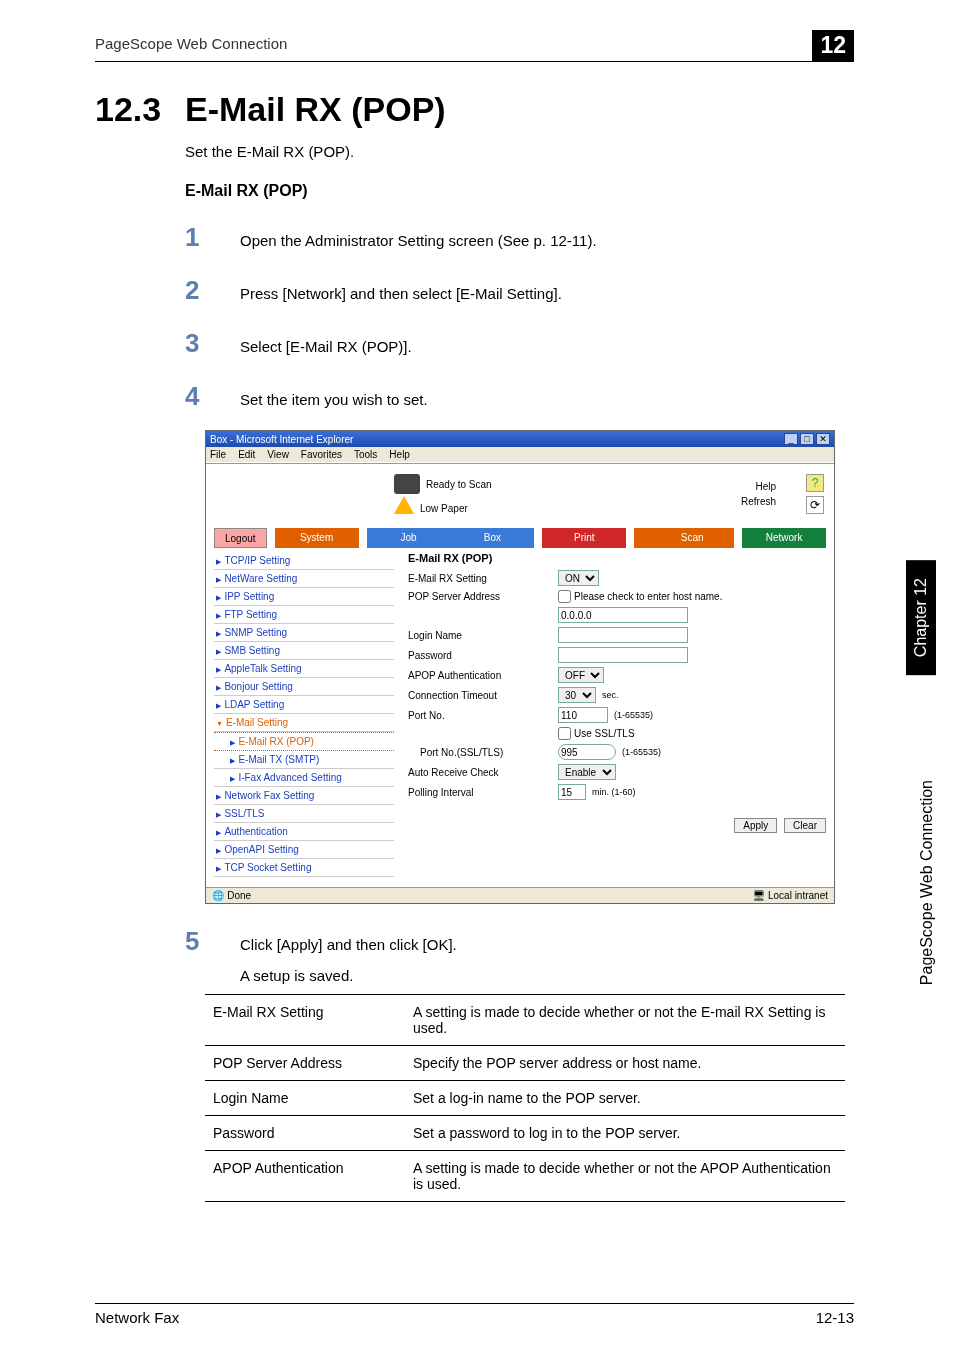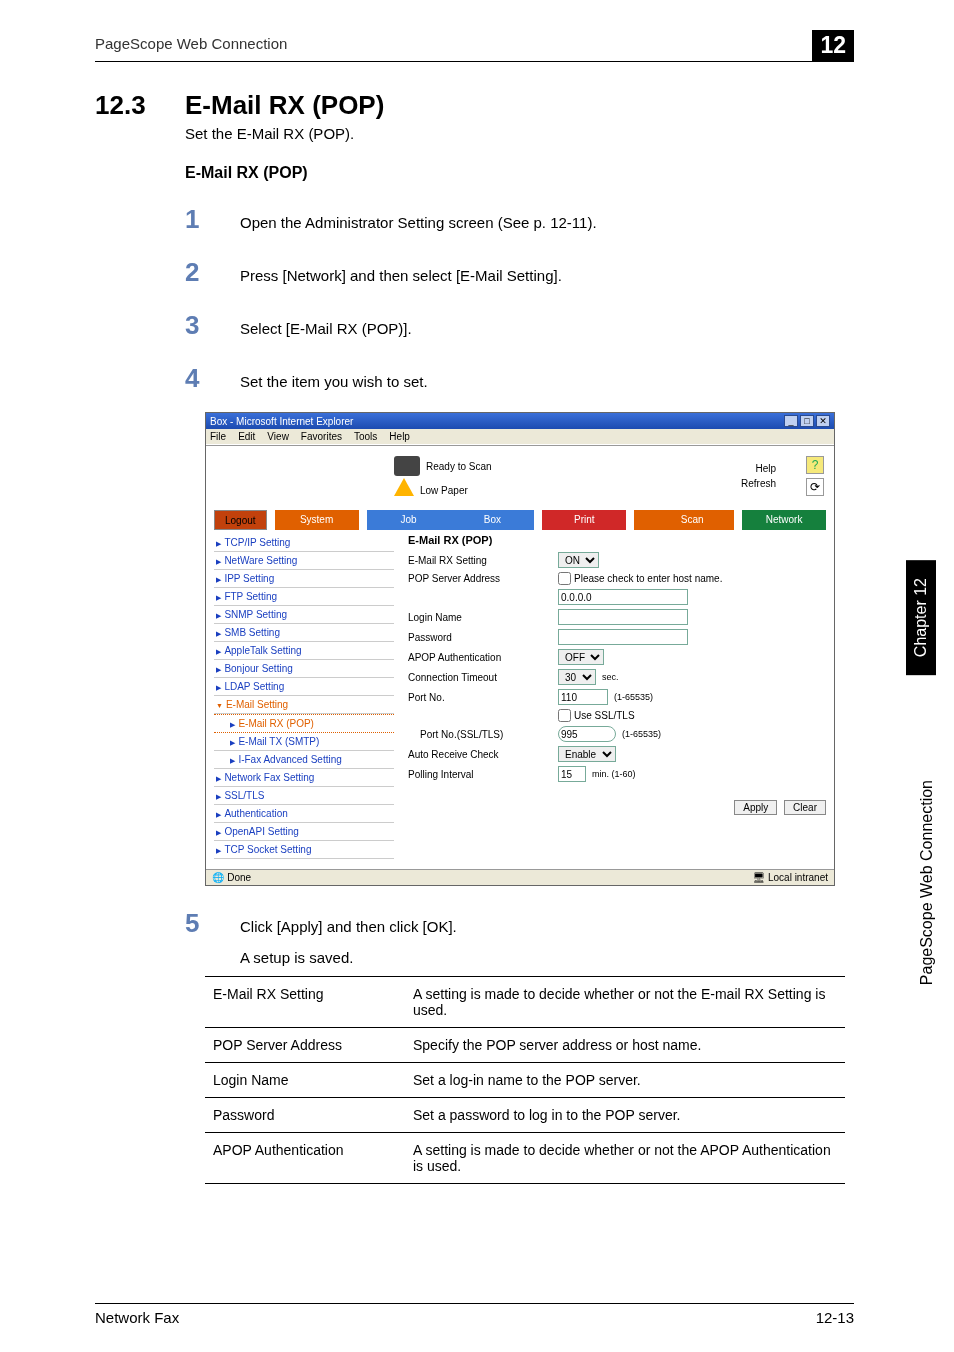--- a/index.html
+++ b/index.html
@@ -43,28 +43,28 @@
   .hdr .left { font-size: 15px; color: #333; }
   .hdr .right {
     background: #000;
     color: #fff;
     font-weight: bold;
     font-size: 23px;
     padding: 2px 8px;
     margin-bottom: -4px;
   }
   h1.section {
-    font-size: 26px;
+    font-size: 34px;
     font-weight: bold;
     margin-top: 28px;
   }
   h1.section .numcol { display: inline-block; width: 90px; }
   .intro {
     margin-left: 90px;
-    margin-top: 4px;
+    margin-top: 14px;
     font-size: 15px;
   }
   h2.sub { margin-left: 90px; margin-top: 22px; font-size: 16px; font-weight: bold; }
   .step { display: flex; margin-left: 90px; margin-top: 22px; align-items: baseline; }
   .step .n { font-size: 26px; font-weight: bold; color: #5e7db3; width: 55px; }
   .step .t { font-size: 15px; }
   .stepblock { margin-left: 90px; margin-top: 10px; }
 
   
   .shot {
@@ -93,21 +93,21 @@
   .toprow .printer-icon { width:26px;height:20px;background:#444;border-radius:3px;display:inline-block; }
   .toprow .warn-icon { width:20px;height:18px;background:#ffb400;display:inline-block;clip-path:polygon(50% 0,100% 100%,0 100%); position:relative;}
   .toprow .col1 { display:flex;flex-direction:column;gap:2px;font-size:10px; }
   .toprow .right-icons { margin-left:auto; display:flex; gap:30px; align-items:center; }
   .toprow .qbox { width:18px;height:18px;border:1px solid #999;display:flex;align-items:center;justify-content:center;font-size:12px;}
   .q-yellow{background:#f6e97a;color:#2a5;}
   .q-ref{background:#fff;}
 
   .tab-row { display:flex; align-items:stretch; margin-top:4px; }
   .logout-btn {
-    background:#c2410c;border:1px solid #888;padding:8px 10px;font-size:10px;display:flex;align-items:center;height:20px;
+    background:#fca5a5;border:1px solid #888;padding:8px 10px;font-size:10px;display:flex;align-items:center;height:20px;
   }
   .tab { flex:1; text-align:center; font-size:10px; font-weight:normal; color:#fff; padding:4px 0; }
   .tab.sys{background:#e06000;}
   .tab.job{background:#3b7bd8;}
   .tab.box{background:#3b7bd8;}
   .tab.print{background:#d02828;}
   .tab.scan{background:#e06000;padding-left:16px;}
   .tab.net{background:#15803d;}
   .tab.gap{width:8px;flex:none;background:transparent;}
 

